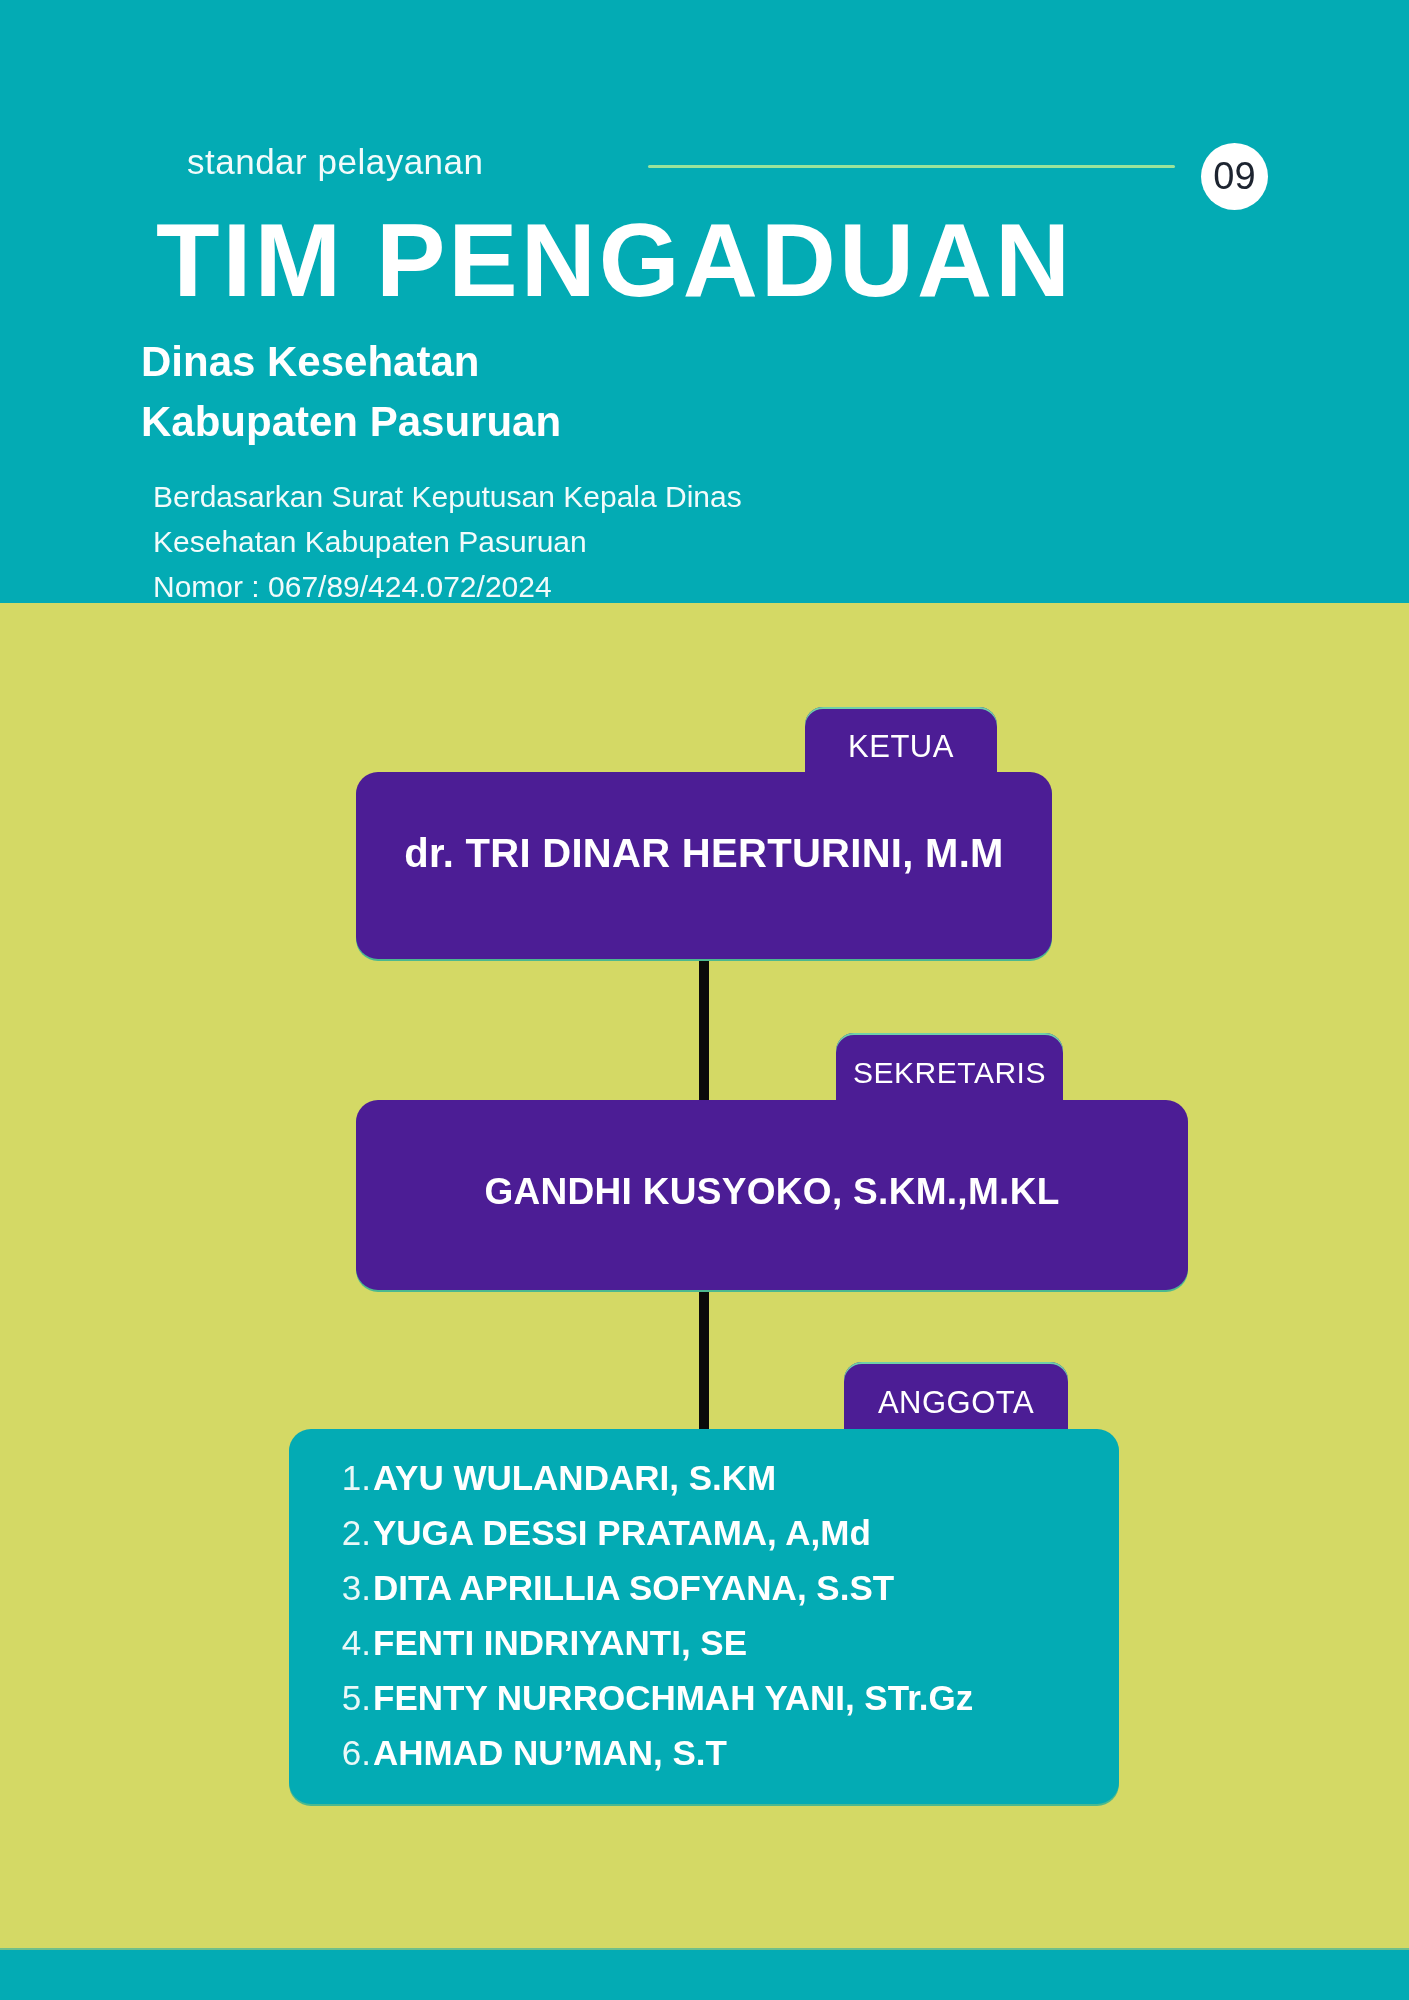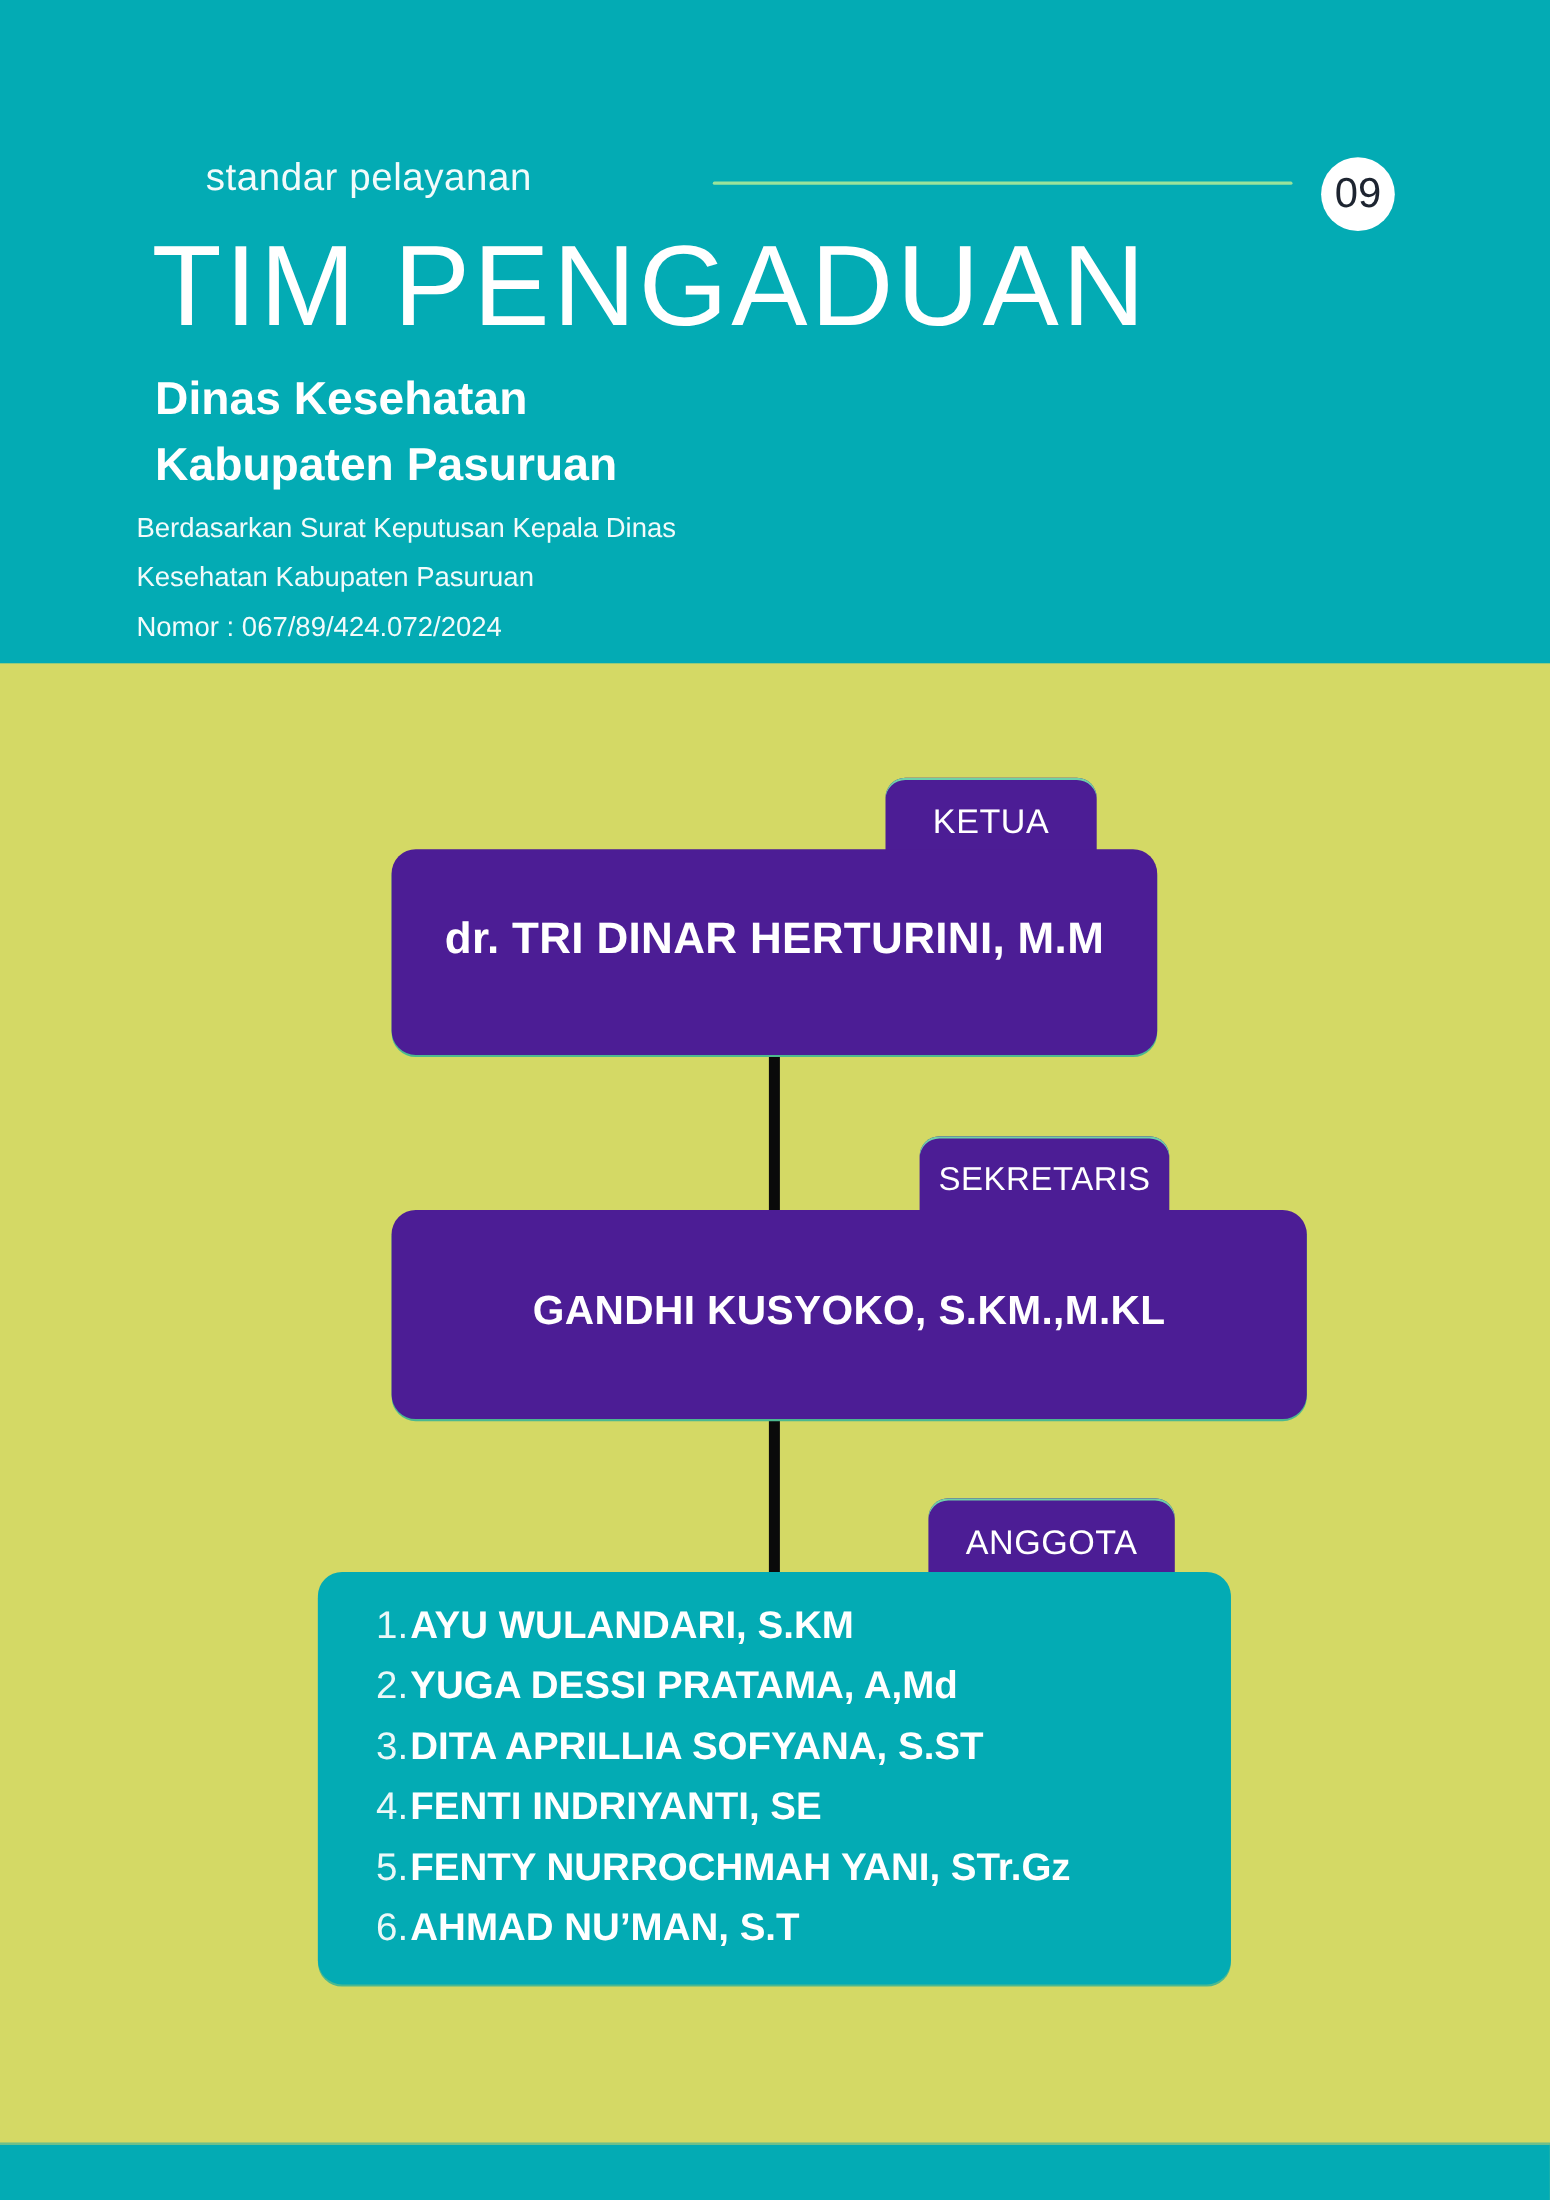--- a/index.html
+++ b/index.html
@@ -22,28 +22,28 @@
     .rule {
       position: absolute; left: 648px; top: 165px; width: 527px; height: 3px;
       background: #9be39b; border-radius: 2px;
     }
     .page-badge {
       position: absolute; left: 1201px; top: 143px; width: 67px; height: 67px;
       border-radius: 50%; background: #ffffff; color: #1d2430;
       font-size: 38px; line-height: 67px; text-align: center; font-weight: 400;
     }
     .title {
-      position: absolute; left: 138px; top: 200px; font-size: 104px; font-weight: 400;
+      position: absolute; left: 156px; top: 200px; font-size: 104px; font-weight: 700;
       letter-spacing: 3px; line-height: 120px; white-space: nowrap;
     }
     .org-line {
       position: absolute; left: 141px; font-size: 42px; font-weight: 700; line-height: 50px; white-space: nowrap;
     }
     .desc-line {
-      position: absolute; left: 124px; font-size: 25px; font-weight: 400; line-height: 42px; white-space: nowrap; color: #f2fbfb;
+      position: absolute; left: 153px; font-size: 30px; font-weight: 400; line-height: 42px; white-space: nowrap; color: #f2fbfb; margin-top: 17px;
     }
     .node-tab {
       position: absolute; background: #4c1d95; border-radius: 18px 18px 0 0;
       font-size: 31px; font-weight: 400; text-align: center; letter-spacing: 0.5px;
       box-shadow: inset 0 2px 0 #6fd0a8;
     }
     .node-box {
       position: absolute; background: #4c1d95; border-radius: 22px;
       box-shadow: 0 2px 0 #4cb98f;
       display: flex; align-items: center; justify-content: center;

